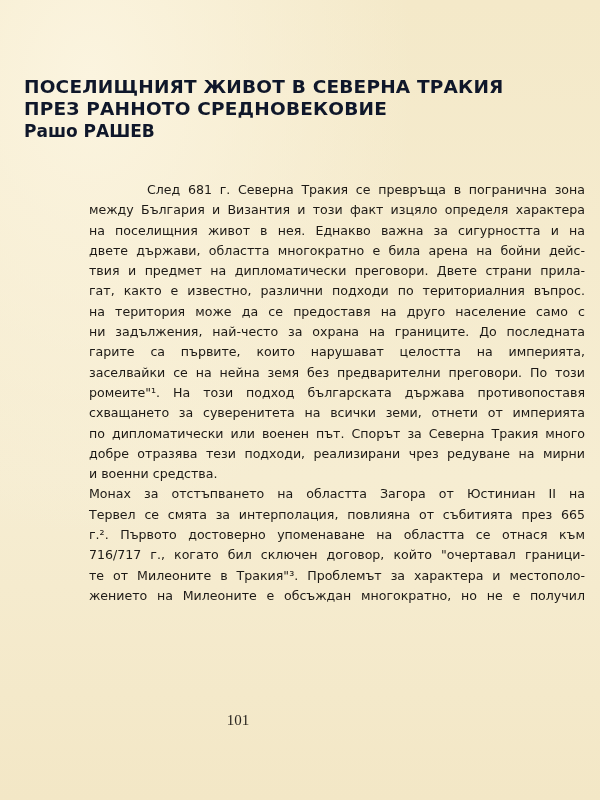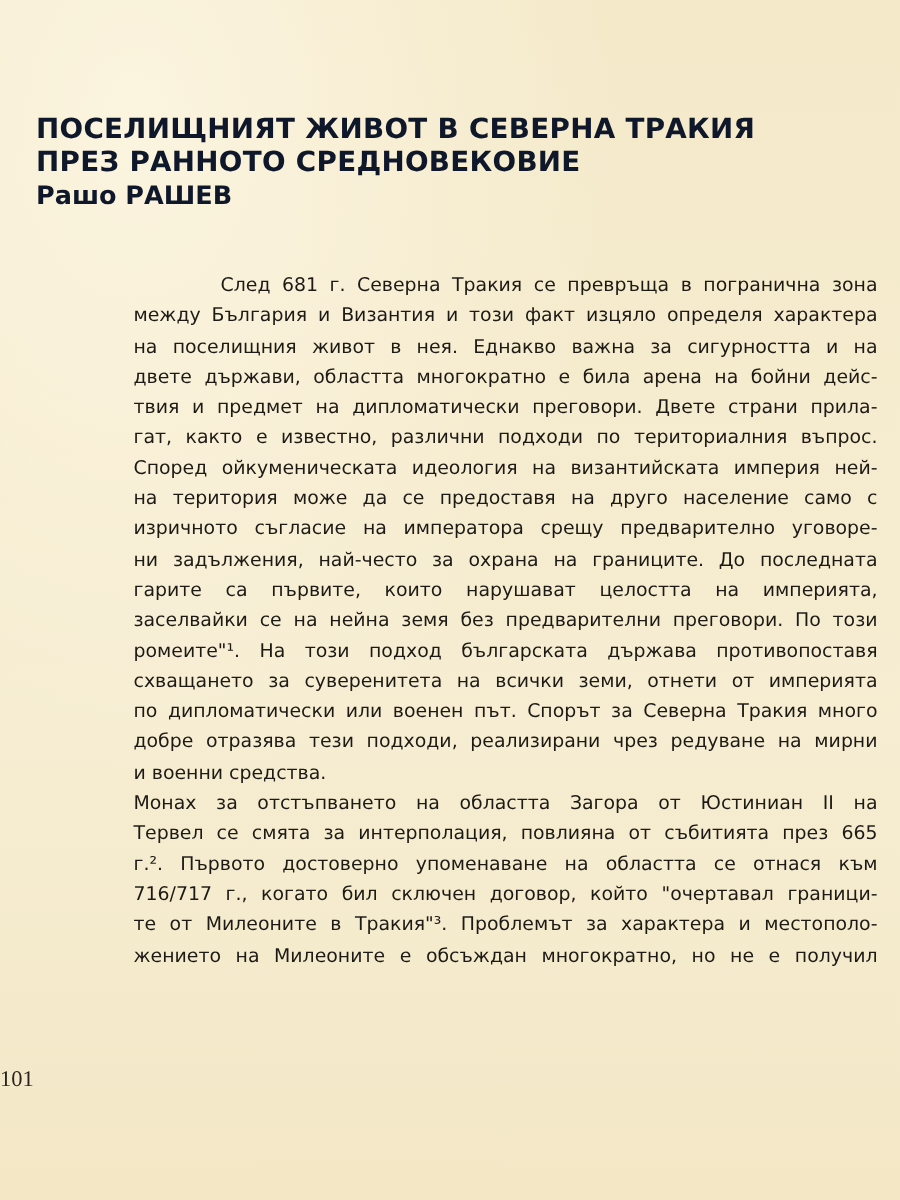--- a/index.html
+++ b/index.html
@@ -26,21 +26,21 @@
       font-family: "DejaVu Sans", sans-serif;
       font-size: 12.6px; line-height: 20.3px;
       color: #1d1a16;
       margin-left: 27px;
     }
     .line { display: block; white-space: nowrap; text-align: justify; text-align-last: justify; height: 20.3px; }
     .line.last { text-align-last: left; }
     .line.indent { padding-left: 58px; }
     .page-number {
       position: absolute; left: 0; width: 476px; top: 712px;
-      text-align: left;
+      text-align: center;
       font-family: "Liberation Serif", serif;
       font-size: 15px; color: #2a2520;
     }
   </style>
 </head>
 <body>
 
 <div class="page">
   <div class="title-block">
     <div class="title-line">ПОСЕЛИЩНИЯТ ЖИВОТ В СЕВЕРНА ТРАКИЯ</div>
@@ -49,23 +49,21 @@
   </div>
 
   <div class="body-text">
     <div>
       <span class="line indent">След 681 г. Северна Тракия се превръща в погранична зона</span>
       <span class="line">между България и Византия и този факт изцяло определя характера</span>
       <span class="line">на поселищния живот в нея. Еднакво важна за сигурността и на</span>
       <span class="line">двете държави, областта многократно е била арена на бойни дейс-</span>
       <span class="line">твия и предмет на дипломатически преговори. Двете страни прила-</span>
       <span class="line">гат, както е известно, различни подходи по териториалния въпрос.</span>
-      <span class="line">Според ойкуменическата идеология на византийската империя ней-</span>
       <span class="line">на територия може да се предоставя на друго население само с</span>
-      <span class="line">изричното съгласие на императора срещу предварително уговоре-</span>
       <span class="line">ни задължения, най-често за охрана на границите. До последната</span>
       <span class="line">гарите са първите, които нарушават целостта на империята,</span>
       <span class="line">заселвайки се на нейна земя без предварителни преговори. По този</span>
       <span class="line">ромеите"¹. На този подход българската държава противопоставя</span>
       <span class="line">схващането за суверенитета на всички земи, отнети от империята</span>
       <span class="line">по дипломатически или военен път. Спорът за Северна Тракия много</span>
       <span class="line">добре отразява тези подходи, реализирани чрез редуване на мирни</span>
       <span class="line last">и военни средства.</span>
     </div>
     <div>

